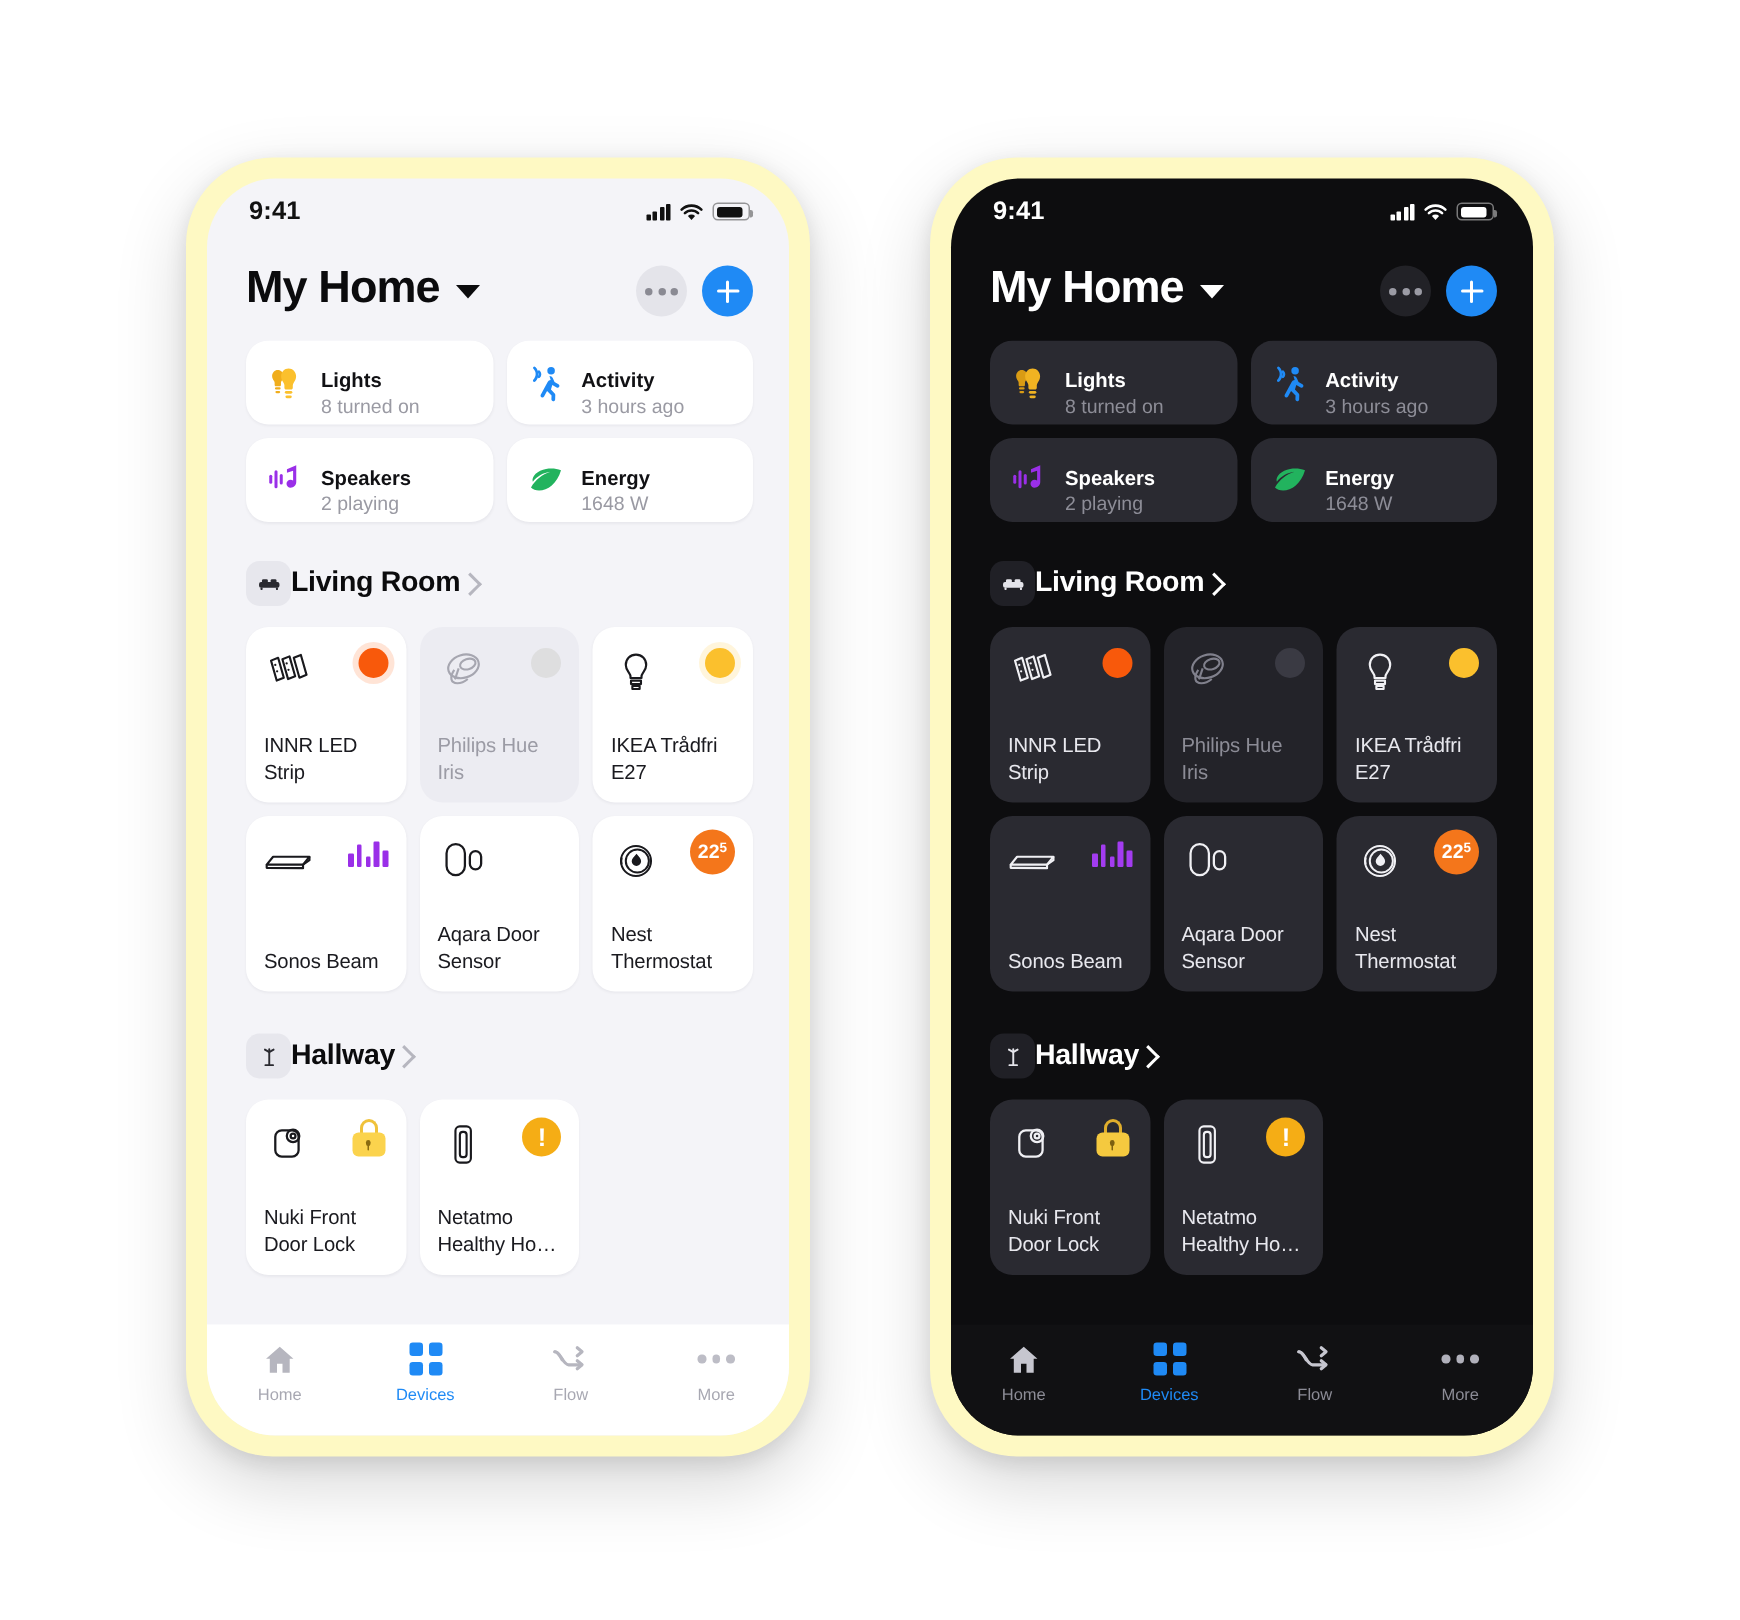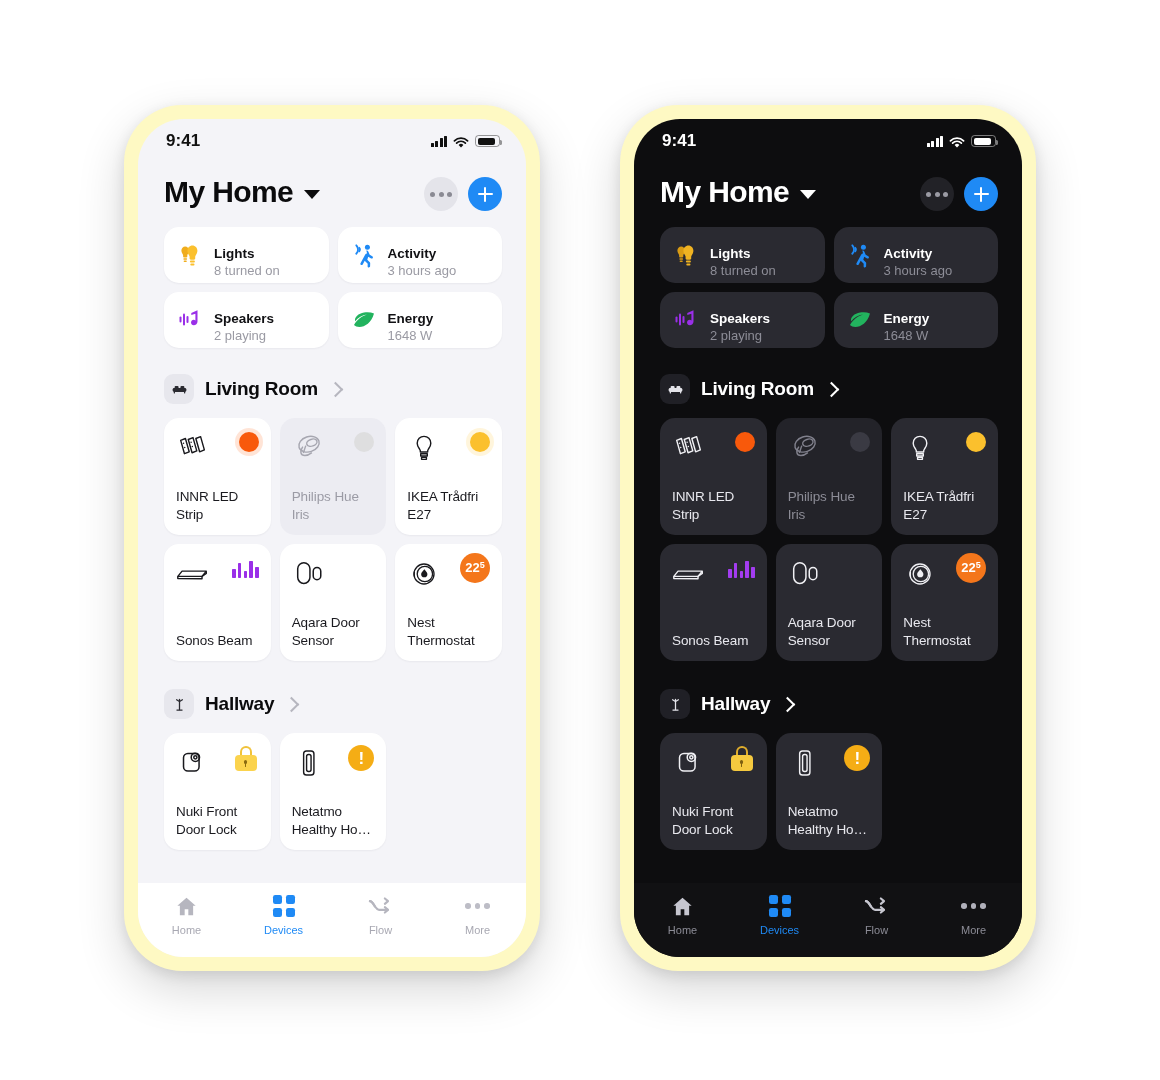--- a/index.html
+++ b/index.html
@@ -101,21 +101,21 @@
   .sum-icon{width:26px;height:26px;flex:0 0 26px;display:flex;align-items:center;justify-content:center;}
   .sum-txt{display:flex;flex-direction:column;gap:2px;min-width:0;}
   .sum-title{font-size:13.5px;font-weight:bold;line-height:1.1;margin-top:16px;}
   .light .sum-title{color:#111114;}
   .dark .sum-title{color:#ffffff;}
   .sum-sub{font-size:13px;line-height:1.1;}
   .light .sum-sub{color:#9a9aa3;}
   .dark .sum-sub{color:#8d8d97;}
 
   
-  .room-hdr{display:flex;align-items:center;gap:11px;margin-bottom:14px;}
+  .room-hdr{display:flex;align-items:center;margin-bottom:14px;}
   .room-chip{
     width:30px;height:30px;border-radius:9px;
     display:flex;align-items:center;justify-content:center;flex:0 0 30px;
   }
   .light .room-chip{background:#e7e7ed;}
   .dark .room-chip{background:#202026;}
   .room-name{font-size:19px;font-weight:bold;letter-spacing:-.2px;}
   .light .room-name{color:#0b0b0d;}
   .dark .room-name{color:#ffffff;}
   .chev{width:9px;height:9px;border-top:2.4px solid;border-right:2.4px solid;transform:rotate(45deg);margin-left:1px;}

